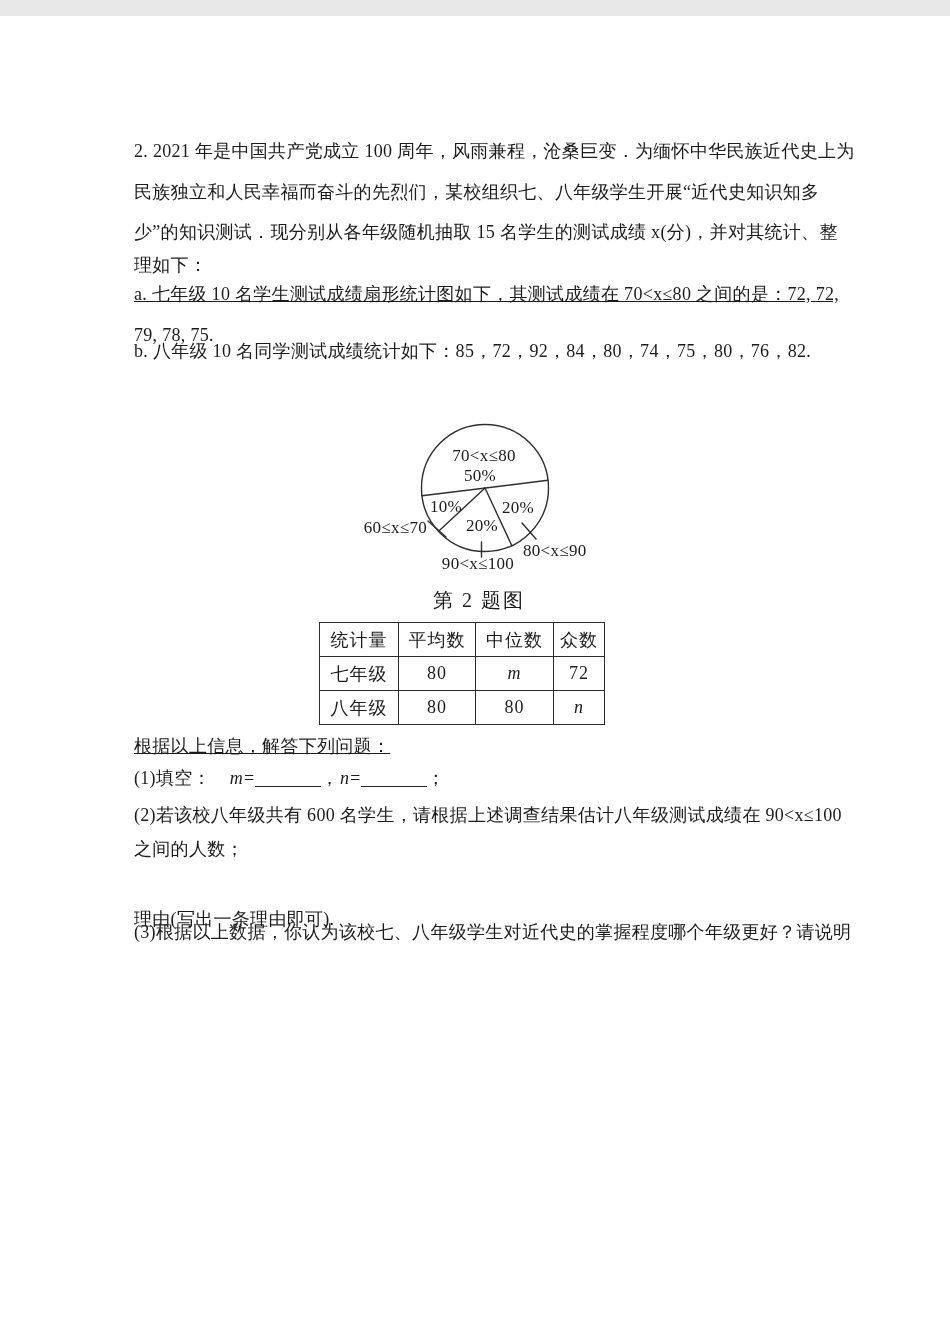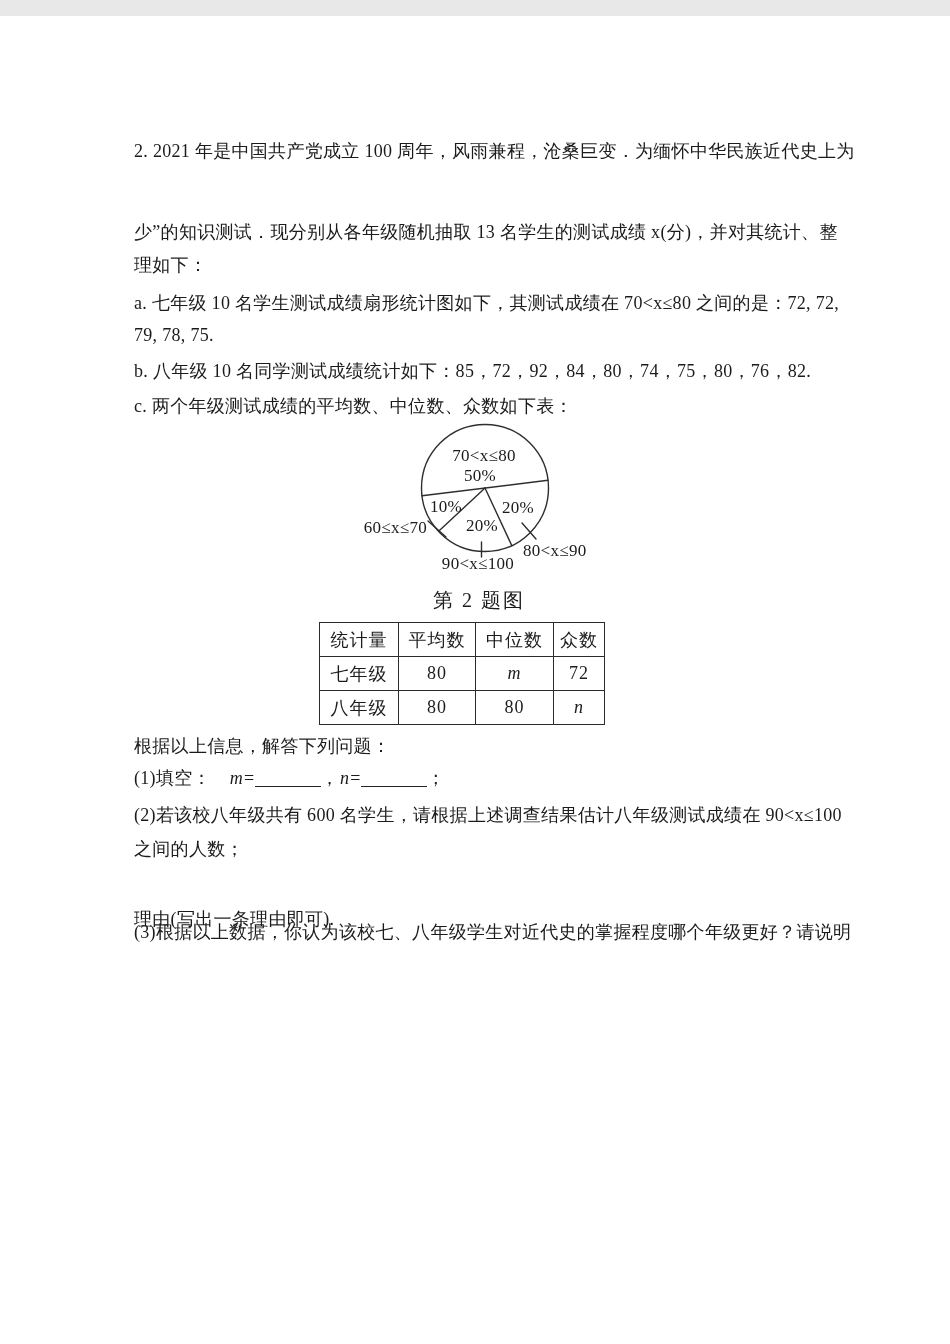--- a/index.html
+++ b/index.html
@@ -56,27 +56,27 @@
     letter-spacing:1px;
   }
   .c0{width:79px;} .c1{width:77px;} .c2{width:78px;} .c3{width:51px;}
 </style>
 </head>
 <body>
 
 <div class="page">
 
   <div class="line" style="top:125px;">2. 2021 年是中国共产党成立 100 周年，风雨兼程，沧桑巨变．为缅怀中华民族近代史上为</div>
-  <div class="line" style="top:206px;">少”的知识测试．现分别从各年级随机抽取 13 名学生的测试成绩 x(分)，并对其统计、整</div>
+  <div class="line" style="top:166px;">民族独立和人民幸福而奋斗的先烈们，某校组织七、八年级学生开展“近代史知识知多</div>
+  <div class="line" style="top:206px;">少”的知识测试．现分别从各年级随机抽取 15 名学生的测试成绩 x(分)，并对其统计、整</div>
   <div class="line" style="top:239px;">理如下：</div>
 
-  <div class="line" style="top:277px;">a. 七年级 10 名学生测试成绩扇形统计图如下，其测试成绩在 70&lt;x≤80 之间的是：72, 72,</div>
+  <div class="line" style="top:268px;text-decoration:underline;">a. 七年级 10 名学生测试成绩扇形统计图如下，其测试成绩在 70&lt;x≤80 之间的是：72, 72,</div>
   <div class="line" style="top:309px;">79, 78, 75.</div>
-  <div class="line" style="top:345px;">b. 八年级 10 名同学测试成绩统计如下：85，72，92，84，80，74，75，80，76，82.</div>
-  <div class="line" style="top:380px;">c. 两个年级测试成绩的平均数、中位数、众数如下表：</div>
+  <div class="line" style="top:325px;">b. 八年级 10 名同学测试成绩统计如下：85，72，92，84，80，74，75，80，76，82.</div>
 
   <div class="pie-wrap">
     <svg viewBox="0 0 260 154">
 
       <circle class="ln" cx="135" cy="66" r="63.5"></circle>
 
       <line class="ln" x1="72" y1="73.7" x2="198" y2="58.3"></line>
 
       <line class="ln" x1="135" y1="66" x2="88.6" y2="109.3"></line>
 
@@ -123,21 +123,21 @@
         </tr>
         <tr>
           <td>八年级</td>
           <td>80</td>
           <td>80</td>
           <td class="var">n</td>
         </tr>
       </tbody>
   </table>
 
-  <div class="line" style="top:720px;">根据以上信息，解答下列问题：</div>
+  <div class="line" style="top:720px;text-decoration:underline;">根据以上信息，解答下列问题：</div>
 
   <div class="line" style="top:752px;text-align:right;">
     <span>(1)填空：</span><span class="var gap-left">m</span><span>=</span><span class="blank"></span><span>，</span><span class="var">n</span><span>=</span><span class="blank"></span><span>；</span>
   </div>
 
   <div class="line" style="top:789px;">(2)若该校八年级共有 600 名学生，请根据上述调查结果估计八年级测试成绩在 90&lt;x≤100</div>
   <div class="line" style="top:823px;">之间的人数；</div>
   <div class="line" style="top:906px;">(3)根据以上数据，你认为该校七、八年级学生对近代史的掌握程度哪个年级更好？请说明</div>
   <div class="line" style="top:893px;">理由(写出一条理由即可).</div>
 

